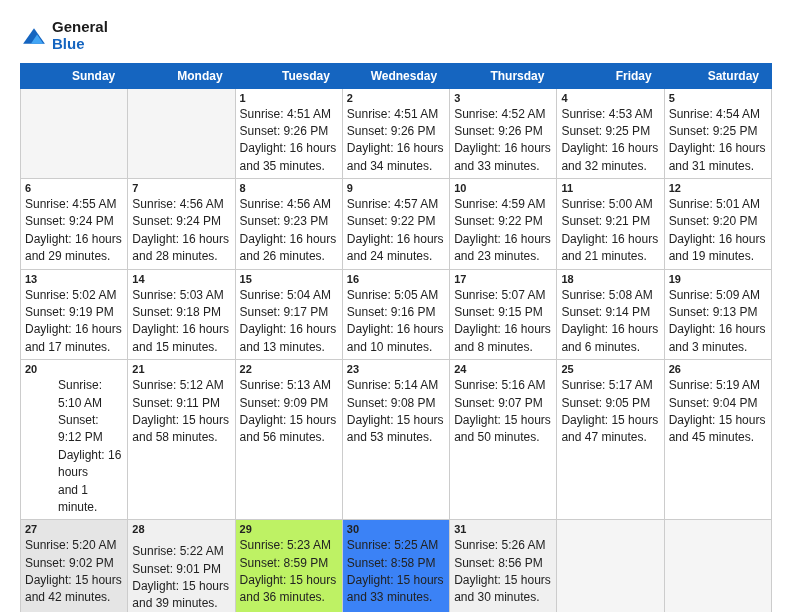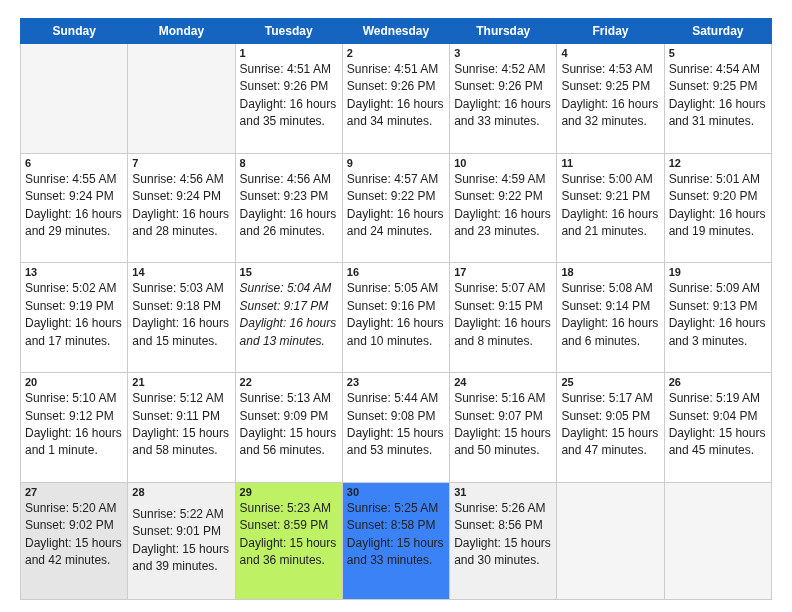--- a/index.html
+++ b/index.html
@@ -52,21 +52,21 @@
       border-collapse: collapse;
       width: 100%;
       table-layout: fixed;
     }
     .calendar thead tr th {
       background: #1565c0;
       color: #fff;
       font-size: 12px;
       font-weight: bold;
       padding: 5px 12px;
-      text-align: center;
+      text-align: right;
       border: 1px solid #1565c0;
     }
     .calendar tbody tr td {
       vertical-align: top;
       border: 1px solid #ccc;
       padding: 3px 4px;
       font-size: 9.5px;
       color: #222;
       background: #fff;
       height: 82px;
@@ -86,20 +86,36 @@
       color: #222;
     }
     .empty-cell {
       background: #f5f5f5 !important;
     }
   </style>
 </head>
 <body>
 
 <div class="page">
+  <div class="header">
+    <div class="logo">
+      <svg class="logo-icon" viewBox="0 0 36 36" xmlns="http://www.w3.org/2000/svg">
+        <polygon points="4,28 18,8 32,28" fill="#1565c0"></polygon>
+        <polygon points="14,28 22,16 30,28" fill="#42a5f5"></polygon>
+      </svg>
+      <div>
+        <div style="font-size:15px;font-weight:bold;color:#1a1a1a;line-height:1.15;">General</div>
+        <div style="font-size:15px;font-weight:bold;color:#1565c0;line-height:1.15;">Blue</div>
+      </div>
+    </div>
+    <div class="title-block">
+      <div class="month-title"></div>
+      <div class="location"></div>
+    </div>
+  </div>
 
   <table class="calendar">
     <thead>
       <tr>
       <th>Sunday</th>
           <th>Monday</th>
           <th>Tuesday</th>
           <th>Wednesday</th>
           <th>Thursday</th>
           <th>Friday</th>
@@ -207,21 +223,21 @@
           </td>
           <td>
             <span class="day-num">14</span>
             <div class="cell-info" style="white-space: pre-line;">Sunrise: 5:03 AM
 Sunset: 9:18 PM
 Daylight: 16 hours
 and 15 minutes.</div>
           </td>
           <td>
             <span class="day-num">15</span>
-            <div class="cell-info" style="white-space: pre-line; font-style: italic;">Sunrise: 5:04 AM
+            <div class="cell-info" style="white-space: pre-line;">Sunrise: 5:04 AM
 Sunset: 9:17 PM
 Daylight: 16 hours
 and 13 minutes.</div>
           </td>
           <td>
             <span class="day-num">16</span>
             <div class="cell-info" style="white-space: pre-line;">Sunrise: 5:05 AM
 Sunset: 9:16 PM
 Daylight: 16 hours
 and 10 minutes.</div>
@@ -244,42 +260,42 @@
             <span class="day-num">19</span>
             <div class="cell-info" style="white-space: pre-line;">Sunrise: 5:09 AM
 Sunset: 9:13 PM
 Daylight: 16 hours
 and 3 minutes.</div>
           </td>
         </tr>
         <tr>
           <td>
             <span class="day-num">20</span>
-            <div class="cell-info" style="white-space: pre-line;">Sunrise: 5:10 AM
+            <div class="cell-info" style="white-space: pre-line; margin-left: 33px;">Sunrise: 5:10 AM
 Sunset: 9:12 PM
 Daylight: 16 hours
 and 1 minute.</div>
           </td>
           <td>
             <span class="day-num">21</span>
             <div class="cell-info" style="white-space: pre-line;">Sunrise: 5:12 AM
 Sunset: 9:11 PM
 Daylight: 15 hours
 and 58 minutes.</div>
           </td>
           <td>
             <span class="day-num">22</span>
             <div class="cell-info" style="white-space: pre-line;">Sunrise: 5:13 AM
 Sunset: 9:09 PM
 Daylight: 15 hours
 and 56 minutes.</div>
           </td>
           <td>
             <span class="day-num">23</span>
-            <div class="cell-info" style="white-space: pre-line;">Sunrise: 5:44 AM
+            <div class="cell-info" style="white-space: pre-line;">Sunrise: 5:14 AM
 Sunset: 9:08 PM
 Daylight: 15 hours
 and 53 minutes.</div>
           </td>
           <td>
             <span class="day-num">24</span>
             <div class="cell-info" style="white-space: pre-line;">Sunrise: 5:16 AM
 Sunset: 9:07 PM
 Daylight: 15 hours
 and 50 minutes.</div>

